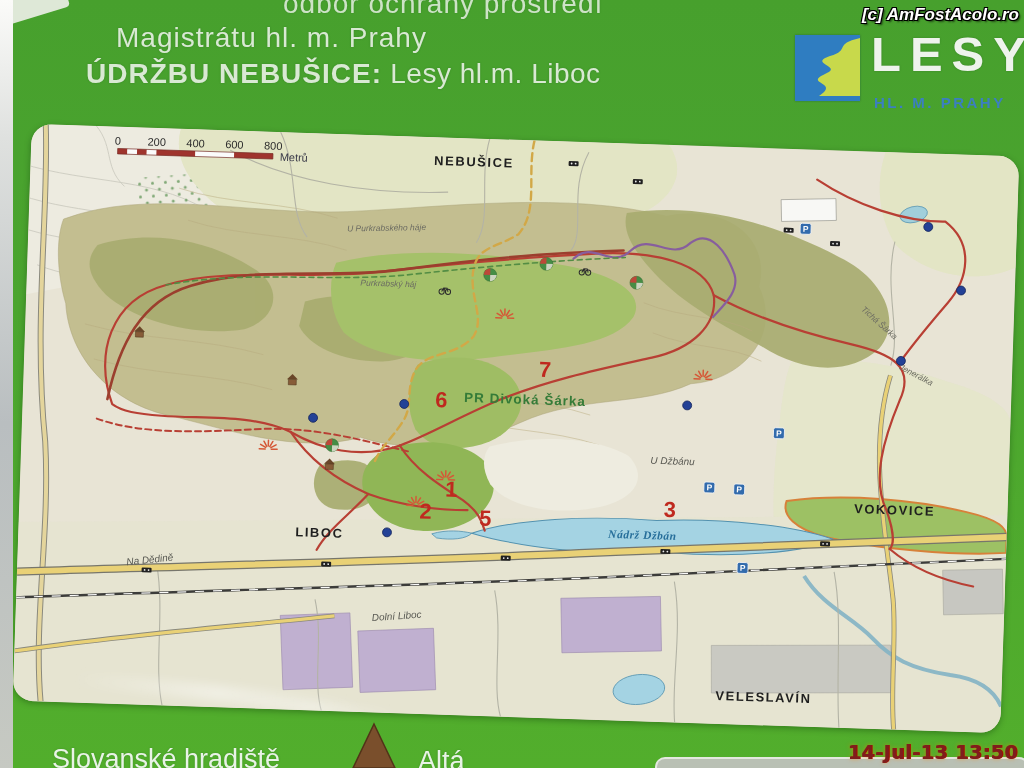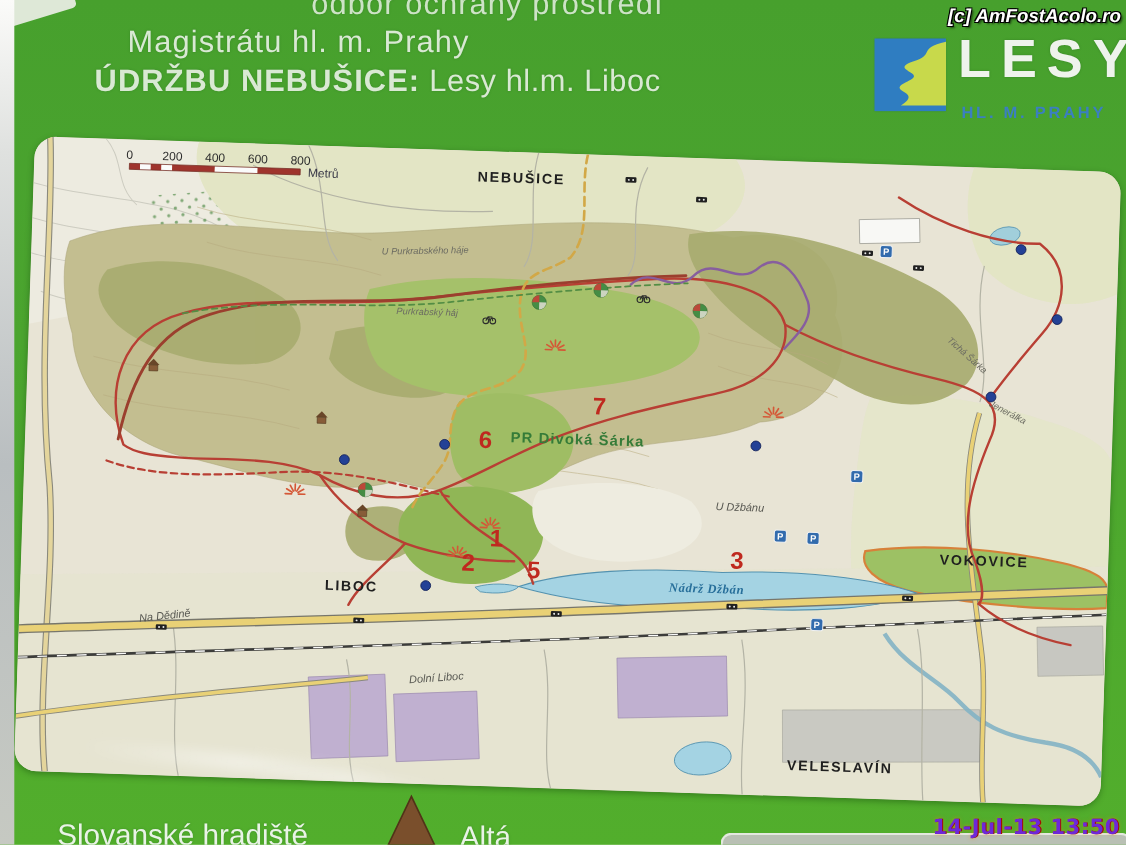--- a/index.html
+++ b/index.html
@@ -39,21 +39,21 @@
   
   .legend-text{position:absolute;color:#e9f3e6;font-size:27px;font-weight:500;white-space:nowrap;z-index:2;
       text-shadow:0 0 2px rgba(30,90,30,.35);}
   .legend-1{left:52px;top:744px;}
   .legend-2{left:418px;top:746px;}
   .legend-tri{position:absolute;left:350px;top:722px;z-index:2;}
   .legend-panel{position:absolute;left:655px;top:757px;width:370px;height:14px;background:#b9c0b4;
       border:2px solid #e4e8e0;border-bottom:none;border-radius:10px 10px 0 0;z-index:2;}
   
   .timestamp{position:absolute;right:6px;top:741px;font-size:19px;font-weight:bold;letter-spacing:.5px;
-      color:#6d28d9;z-index:10;font-family:"DejaVu Sans",sans-serif;
+      color:#7f1d1d;z-index:10;font-family:"DejaVu Sans",sans-serif;
       text-shadow:1px 0 0 #a31000,0 0 4px rgba(255,130,0,.55);}
   
   .lbl-town{font:bold 13px "Liberation Sans",sans-serif;fill:#1c1c1c;letter-spacing:1.6px;}
   .lbl-small{font:italic 10px "Liberation Sans",sans-serif;fill:#575750;}
   .lbl-tiny{font:italic 8.5px "Liberation Sans",sans-serif;fill:#6b6b60;}
   .lbl-res{font:bold 13.5px "Liberation Sans",sans-serif;fill:#2e7d32;letter-spacing:1px;}
   .lbl-lake{font:italic bold 11.5px "Liberation Serif",serif;fill:#1e6fa0;letter-spacing:.6px;}
   .num{font:bold 22px "Liberation Sans",sans-serif;fill:#cc2418;}
   .pt{font:bold 8.5px "Liberation Sans",sans-serif;fill:#ffffff;text-anchor:middle;}
   .tick{font:11px "Liberation Sans",sans-serif;fill:#2a2a2a;text-anchor:middle;}

